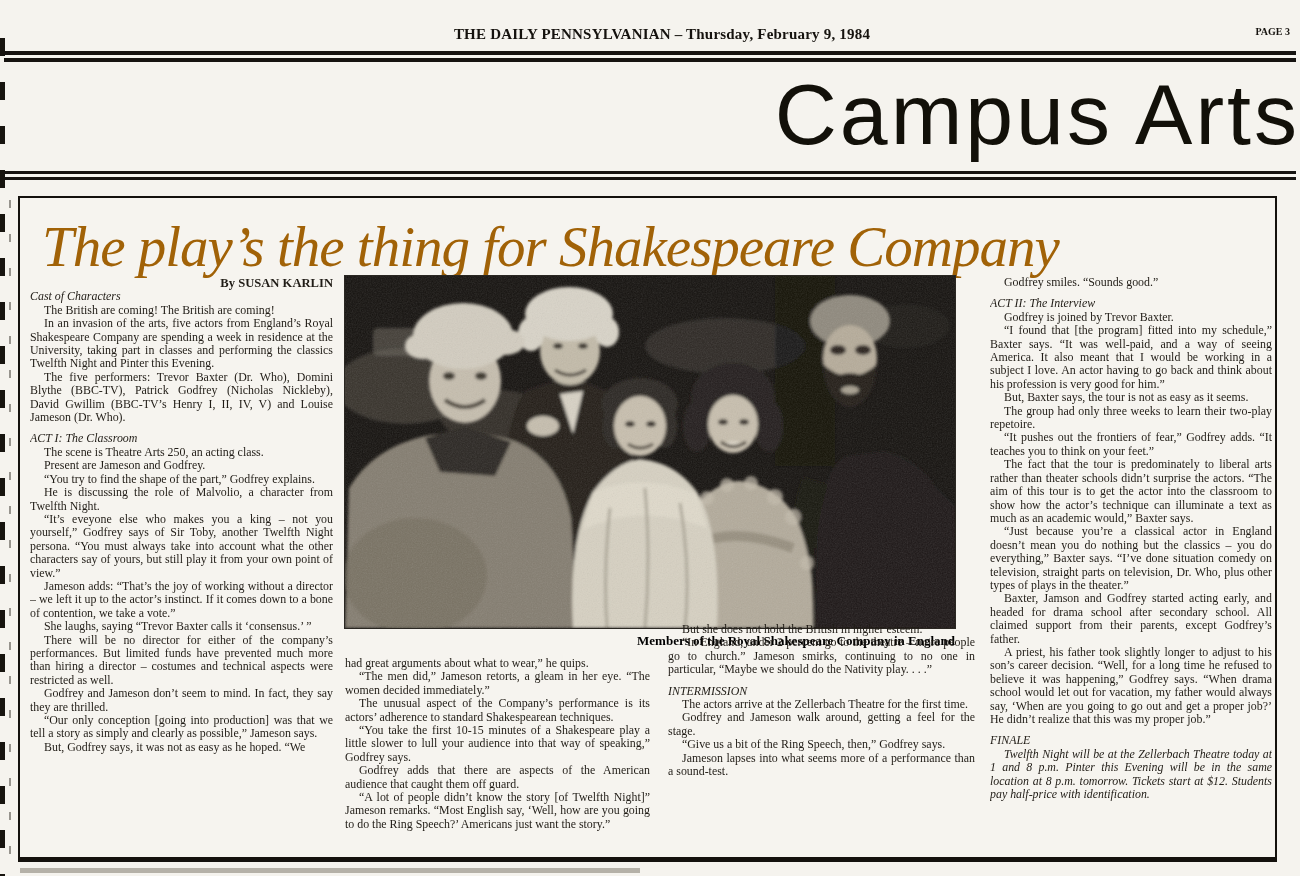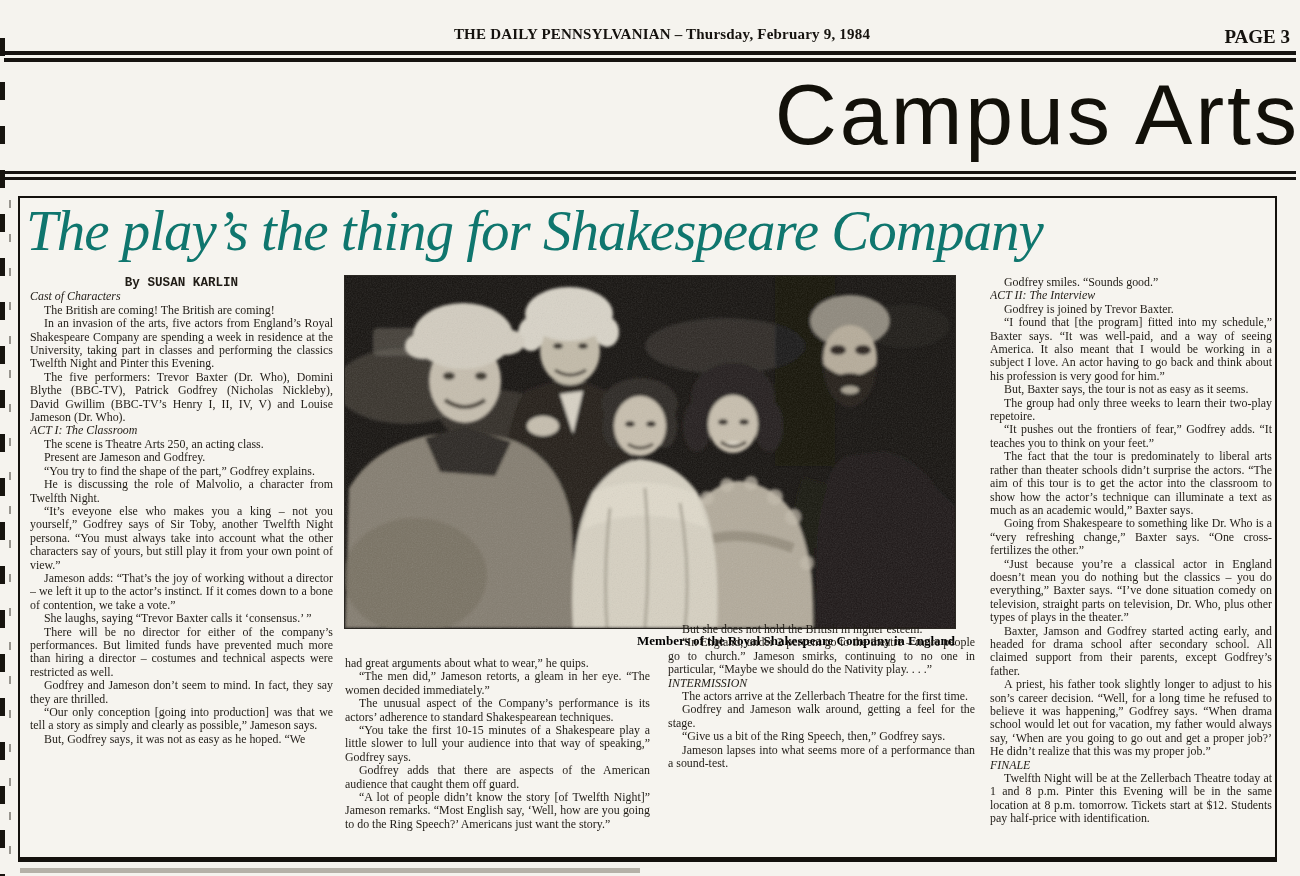--- a/index.html
+++ b/index.html
@@ -16,54 +16,54 @@
   .edge-marks2 {
     position:absolute; left:9px; top:200px; height:660px; width:2px; opacity:.55;
     background:repeating-linear-gradient(180deg,#4a463f 0 8px, transparent 8px 34px);
   }
   .masthead {
     position:absolute; top:26px; left:0; width:100%; text-align:center;
     font-size:15px; font-weight:bold; letter-spacing:.2px; color:#15120e;padding-left:12px;
   }
   .pagenum {
     position:absolute; top:26px; right:10px;
-    font-size:19px; font-weight:bold; color:#15120e;
+    font-size:10px; font-weight:bold; color:#15120e;
   }
   .rule { position:absolute; left:4px; right:4px; box-sizing:border-box; }
   .rule-top  { top:51px;  height:11px; border-top:4px solid #161310; border-bottom:4px solid #161310; }
   .rule-mid  { top:171px; height:9px;  border-top:3px solid #161310; border-bottom:3px solid #161310; }
   .section-title {
     position:absolute; top:64px; left:0; width:100%; text-align:right;
     font-family:"Liberation Sans", sans-serif; font-weight:400;
     font-size:86px; line-height:100px; letter-spacing:3px; color:#121009;
   }
   .article-box {
     position:absolute; left:18px; top:196px; width:1259px; height:666px;
     box-sizing:border-box; border:2px solid #14110d; border-bottom-width:5px;
     background:#f6f4ef;
   }
   .headline {
-    position:absolute; left:26px; top:199px; width:1250px; margin:0;
+    position:absolute; left:26px; top:199px; width:1250px; margin:16px;
     font-style:italic; font-weight:normal; font-size:57px; line-height:64px;
-    letter-spacing:-1px; white-space:nowrap; color:#0f766e;
+    letter-spacing:-1px; white-space:nowrap; color:#a16207;
   }
   .col { position:absolute; overflow:hidden; }
   #col1 { left:30px;  top:277px; width:303px; height:580px; }
   #col2 { left:345px; top:657px; width:305px; height:200px; }
   #col3 { left:668px; top:623px; width:307px; height:200px; }
   #col4 { left:990px; top:276px; width:282px; height:581px; }
   .para {
     margin:0; font-size:11.9px; line-height:13.4px;
     text-align:justify; text-indent:14px; color:#201c16;
   }
-  .byline  { text-align:center; font-weight:bold; text-indent:0; font-size:12.6px;font-family:Liberation Mono, monospace; }
+  .byline  { text-align:right; font-weight:bold; text-indent:0; font-size:12.6px; }
   .kicker  { font-style:italic; text-indent:0; }
-  .heading { font-style:italic; text-indent:0; }
+  .heading { font-style:italic; text-indent:0; margin-top:8px; }
   .cont    { text-indent:0; }
-  .finale  { }
+  .finale  { font-style:italic; }
   .photo {
     position:absolute; left:345px; top:276px; width:610px; height:352px;
     background:#14110e; outline:1px solid #2a2722;
   }
   .photo svg { display:block; width:610px; height:352px; }
   .caption {
     position:absolute; left:345px; top:633px; width:610px; text-align:right;
     font-weight:bold; font-size:13px; color:#000000;
   }
   .bottom-smudge {
@@ -224,21 +224,20 @@
     </div>
   <div class="col" id="col4">
       <p class="para body">Godfrey smiles. “Sounds good.”</p>
       <p class="para heading">ACT II: The Interview</p>
       <p class="para body">Godfrey is joined by Trevor Baxter.</p>
       <p class="para body">“I found that [the program] fitted into my schedule,” Baxter says. “It was well-paid, and a way of seeing America. It also meant that I would be working in a subject I love. An actor having to go back and think about his profession is very good for him.”</p>
       <p class="para body">But, Baxter says, the tour is not as easy as it seems.</p>
       <p class="para body">The group had only three weeks to learn their two-play repetoire.</p>
       <p class="para body">“It pushes out the frontiers of fear,” Godfrey adds. “It teaches you to think on your feet.”</p>
       <p class="para body">The fact that the tour is predominately to liberal arts rather than theater schools didn’t surprise the actors. “The aim of this tour is to get the actor into the classroom to show how the actor’s technique can illuminate a text as much as an academic would,” Baxter says.</p>
-      <p class="para body">Going from Shakespeare to something like Dr. Who is a “very refreshing change,” Baxter says. “One cross-fertilizes the other.”</p>
       <p class="para body">“Just because you’re a classical actor in England doesn’t mean you do nothing but the classics – you do everything,” Baxter says. “I’ve done situation comedy on television, straight parts on television, Dr. Who, plus other types of plays in the theater.”</p>
       <p class="para body">Baxter, Jamson and Godfrey started acting early, and headed for drama school after secondary school. All claimed support from their parents, except Godfrey’s father.</p>
       <p class="para body">A priest, his father took slightly longer to adjust to his son’s career decision. “Well, for a long time he refused to believe it was happening,” Godfrey says. “When drama school would let out for vacation, my father would always say, ‘When are you going to go out and get a proper job?’ He didn’t realize that this was my proper job.”</p>
       <p class="para heading">FINALE</p>
       <p class="para finale">Twelfth Night will be at the Zellerbach Theatre today at 1 and 8 p.m. Pinter this Evening will be in the same location at 8 p.m. tomorrow. Tickets start at $12. Students pay half-price with identification.</p>
     </div>
 
   <div class="bottom-smudge"></div>
 </div>
 

